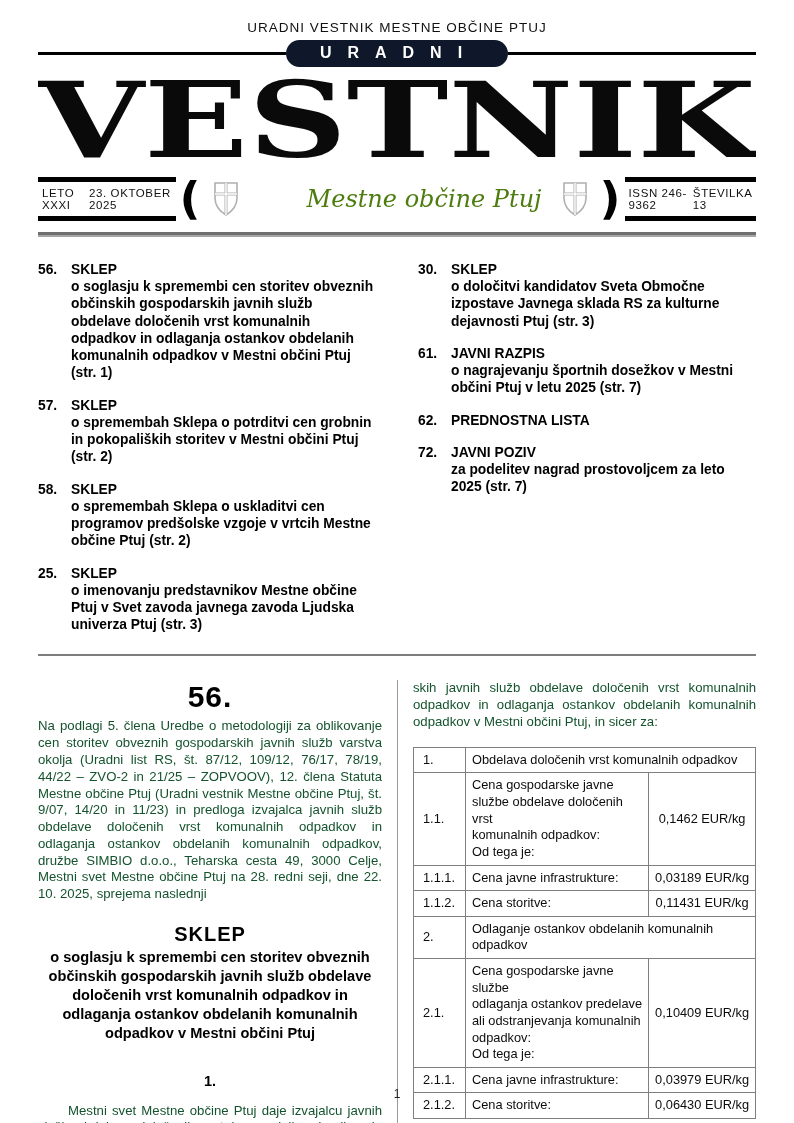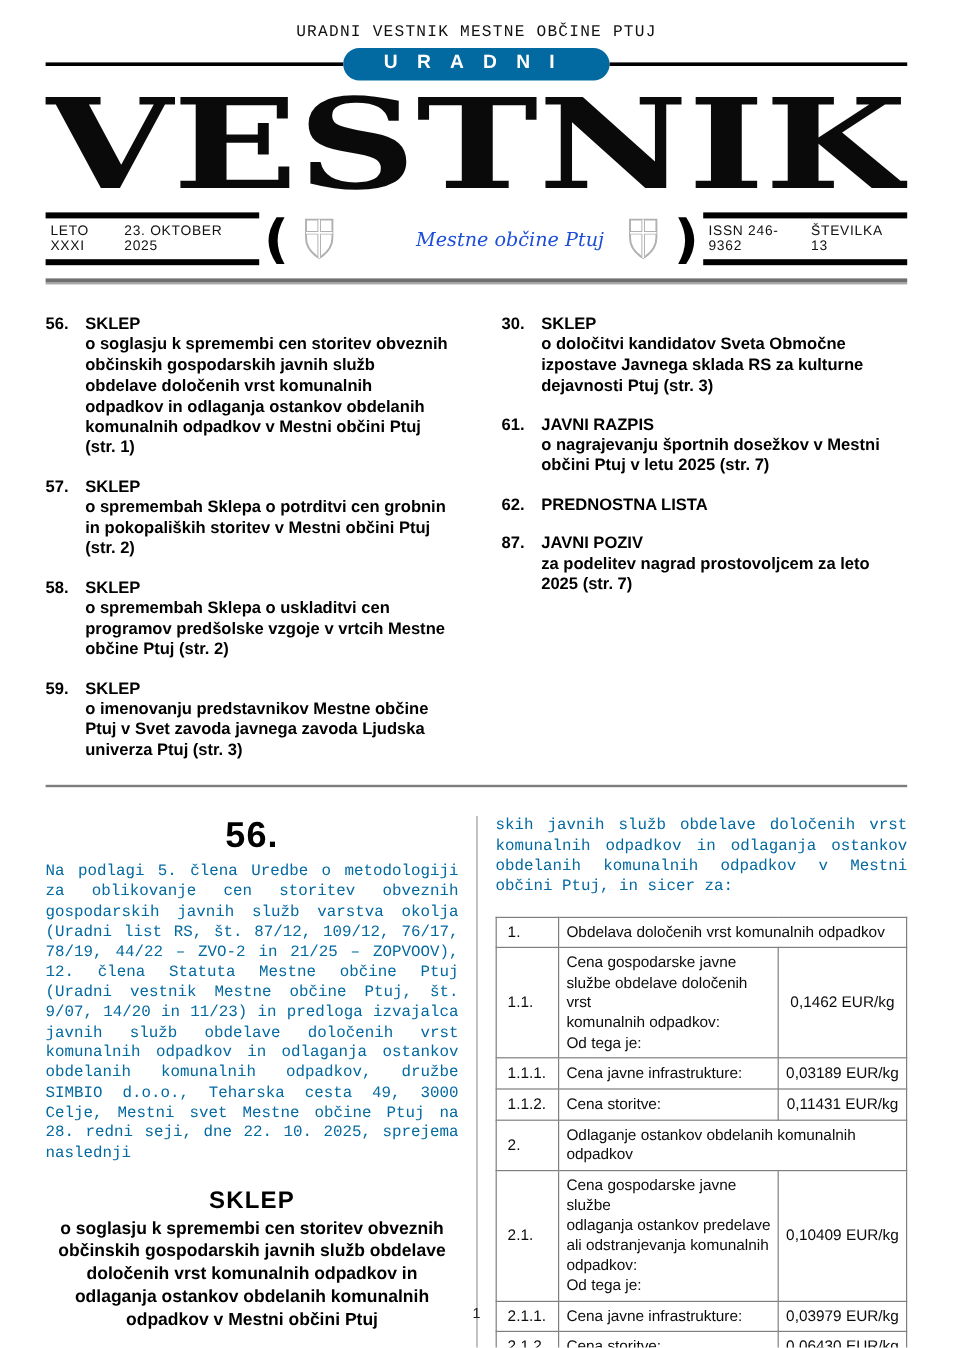--- a/index.html
+++ b/index.html
@@ -4,25 +4,25 @@
 <style>
   * { margin:0; padding:0; box-sizing:border-box; }
   html,body { background:#ffffff; }
   body {
     width:794px; height:1123px; position:relative; overflow:hidden;
     font-family:"Liberation Sans","DejaVu Sans",sans-serif; color:#000;
   }
   .page { position:relative; width:794px; height:1123px; padding:20px 38px 0 38px; }
 
   
-  .top-line { text-align:center; font-size:13.5px; letter-spacing:1px; color:#111;font-family:Liberation Mono, monospace; }
+  .top-line { text-align:center; font-size:13.5px; letter-spacing:1px; color:#111; }
   .pill-row { display:flex; align-items:center; margin-top:5px; }
   .pill-row .rule { flex:1; height:3px; background:#000; }
   .pill {
-    background:#0369a1; color:#fff; border-radius:30px;
+    background:#0f172a; color:#fff; border-radius:30px;
     padding:5px 30px 6px 34px; font-size:16px; font-weight:bold;
     letter-spacing:16px; line-height:1; white-space:nowrap;
   }
   .big-title-wrap { margin-top:2px; }
   .big-title-wrap svg { display:block; }
   .big-title-wrap text {
     font-family:"DejaVu Serif","Liberation Serif",serif;
     font-weight:bold; fill:#0a0a0a;
   }
 
@@ -36,41 +36,41 @@
   .info-box.left  { flex:1.05; }
   .info-box.right { flex:1; }
   .info-center { display:flex; align-items:center; gap:12px; padding:0 4px; }
   .paren {
     font-family:"DejaVu Sans",sans-serif; font-size:46px; font-weight:bold;
     line-height:44px; transform:scaleY(0.95); color:#000;
   }
   .crest-icon svg { display:block; }
   .center-title {
     font-family:"DejaVu Serif","Liberation Serif",serif; font-style:italic;
-    font-size:16px; color:#1d4ed8; white-space:nowrap; padding:0 8px;margin-left:48px;
+    font-size:24px; color:#4d7c0f; white-space:nowrap; padding:0 8px;margin-left:48px;
   }
   .double-rule { margin-top:11px; height:4px; border-top:3px solid #6f6f6f; border-bottom:2px solid #a5a5a5; }
 
   
   .toc { display:grid; grid-template-columns:1fr 1fr; column-gap:42px; margin-top:24px; min-height:330px; }
   .toc-col { }
   .toc-item { display:grid; grid-template-columns:33px 1fr; margin-bottom:15px; }
   .toc-num { font-weight:bold; font-size:13.8px; line-height:1.25; }
   .toc-body { font-weight:bold; font-size:13.8px; line-height:1.25; }
   .toc-title { display:block; }
   .toc-desc { display:block; }
 
   .single-rule { height:2px; background:#7d7d7d; margin-top:6px; }
 
   
   .body-cols { display:grid; grid-template-columns:1fr 1fr; margin-top:24px; }
   .col-left  { padding-right:15px; }
   .col-right { border-left:1.5px solid #9a9a9a; padding-left:15px; }
   .art-number { text-align:center; font-weight:bold; font-size:30px; letter-spacing:1px; margin-bottom:4px; }
-  .para { font-size:13.2px; line-height:1.27; text-align:justify; color:#0369a1;font-family:Liberation Mono, monospace; }
+  .para { font-size:13.2px; line-height:1.27; text-align:justify; color:#14532d; }
   .para.indent { text-indent:30px; }
   .art-heading { text-align:center; font-weight:bold; font-size:20px; letter-spacing:1px; margin-top:20px; }
   .art-subtitle { text-align:center; font-weight:bold; font-size:14.6px; line-height:1.3; margin-top:2px; }
   .section-label { text-align:center; font-weight:bold; font-size:14.5px; margin:30px 0 14px 0; }
 
   
   .price-table { border-collapse:collapse; width:100%; margin-top:16px; }
   .price-table td {
     border:1.5px solid #7f7f7f; font-size:12.8px; line-height:1.3;
     padding:4px 6px; vertical-align:middle; color:#0c0c0c;
@@ -149,21 +149,21 @@
           </span>
       </div>
       <div class="toc-item">
         <span class="toc-num">58.</span>
         <span class="toc-body">
             <span class="toc-title">SKLEP</span>
             <span class="toc-desc">o spremembah Sklepa o uskladitvi cen programov predšolske vzgoje v vrtcih Mestne občine Ptuj (str. 2)</span>
           </span>
       </div>
       <div class="toc-item">
-        <span class="toc-num">59.</span>
+        <span class="toc-num">25.</span>
         <span class="toc-body">
             <span class="toc-title">SKLEP</span>
             <span class="toc-desc">o imenovanju predstavnikov Mestne občine Ptuj v Svet zavoda javnega zavoda Ljudska univerza Ptuj (str. 3)</span>
           </span>
       </div>
     </div>
     <div class="toc-col">
       <div class="toc-item">
         <span class="toc-num">30.</span>
         <span class="toc-body">
@@ -178,21 +178,21 @@
             <span class="toc-desc">o nagrajevanju športnih dosežkov v Mestni občini Ptuj v letu 2025 (str. 7)</span>
           </span>
       </div>
       <div class="toc-item">
         <span class="toc-num">62.</span>
         <span class="toc-body">
             <span class="toc-title">PREDNOSTNA LISTA</span>
           </span>
       </div>
       <div class="toc-item">
-        <span class="toc-num">87.</span>
+        <span class="toc-num">72.</span>
         <span class="toc-body">
             <span class="toc-title">JAVNI POZIV</span>
             <span class="toc-desc">za podelitev nagrad prostovoljcem za leto 2025 (str. 7)</span>
           </span>
       </div>
     </div>
   </div>
 
   <div class="single-rule"></div>
 

